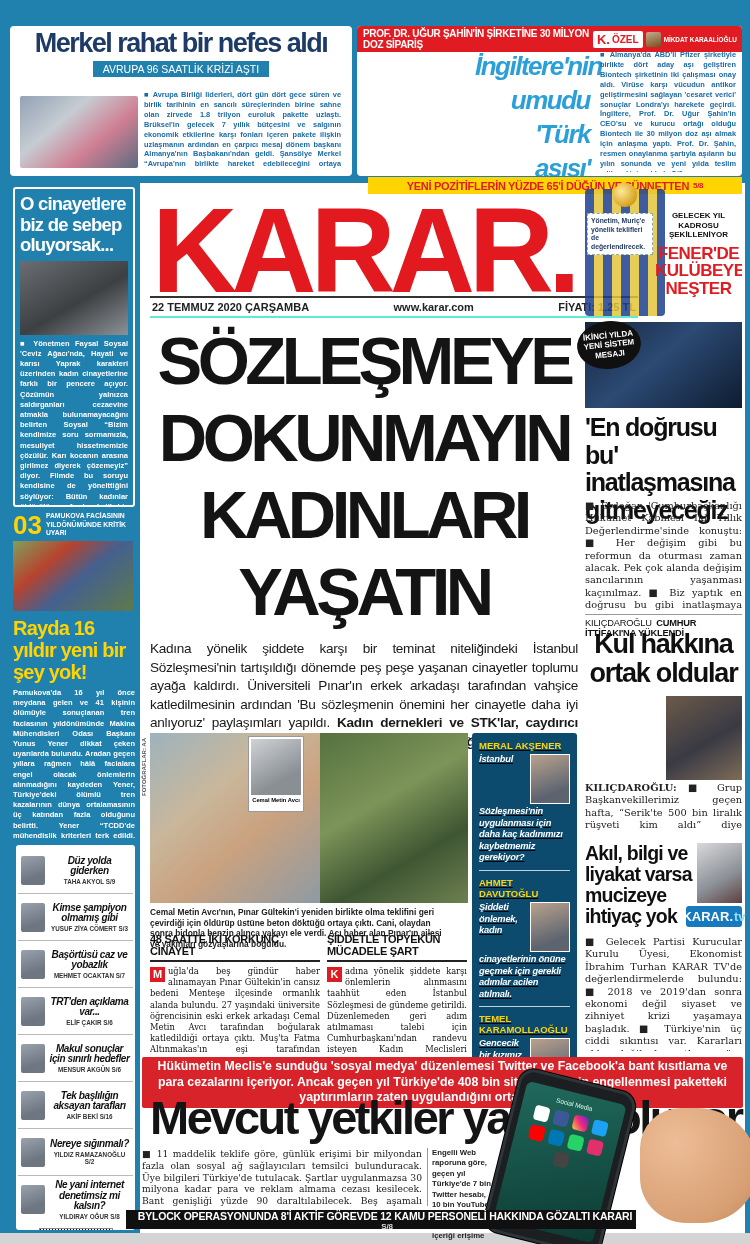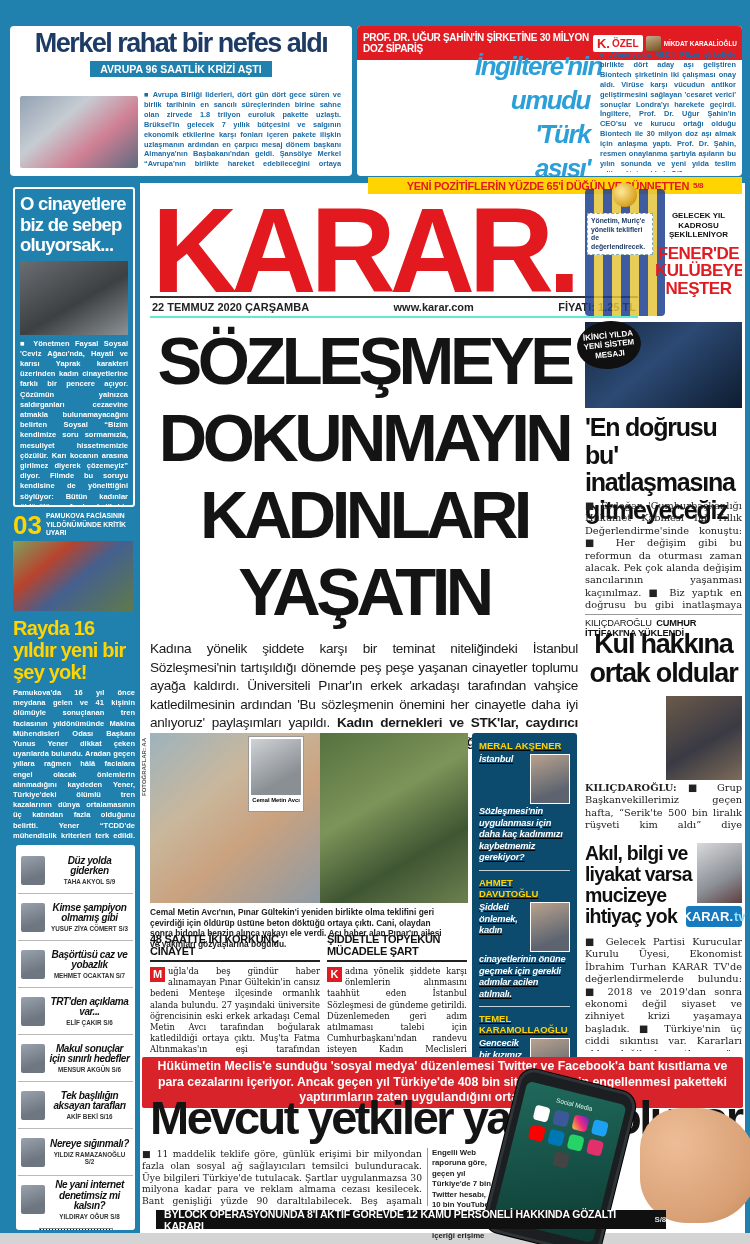--- a/index.html
+++ b/index.html
@@ -5,21 +5,21 @@
   html,body{margin:0;padding:0;background:#c9c9c9;}
   .page{position:relative;width:750px;height:1244px;background:#2181ae;overflow:hidden;
         font-family:"Liberation Sans",sans-serif;-webkit-font-smoothing:antialiased;}
   .abs{position:absolute;}
   .whitebox{background:#fff;border-radius:4px;}
   .jus{text-align:justify;}
   .serif{font-family:"DejaVu Serif",serif;}
 
   
   .merkel-head{font-size:27px;font-weight:bold;color:#1e3b66;letter-spacing:-1.5px;text-align:center;line-height:1;}
-  .merkel-kicker{display:inline-block;background:#2181ae;color:#fff;font-size:10.5px;font-weight:bold;padding:2px 10px;letter-spacing:0;}
+  .merkel-kicker{display:inline-block;background:#2181ae;color:#fff;font-size:10.5px;font-weight:normal;padding:2px 10px;letter-spacing:0;}
   .blue-body{color:#1a6ba6;font-weight:bold;font-size:7.4px;line-height:9.9px;}
 
   
   .redstrip{background:#e01b22;color:#fff;display:flex;align-items:center;}
   .strip-txt{font-size:10px;font-weight:bold;letter-spacing:-0.3px;padding-left:6px;flex:1;}
   .ozel-chip{background:#fff;display:flex;align-items:center;padding:1px 4px;border-radius:2px;margin-right:3px;}
   .vac-head{color:#2b9fd8;font-weight:bold;font-style:italic;font-size:26px;line-height:34px;letter-spacing:-1.5px;text-align:right;}
 
   .yellow-strip{background:#ffd400;display:flex;align-items:center;justify-content:center;color:#e01b22;font-weight:bold;font-size:11px;letter-spacing:-0.3px;}
 
@@ -102,21 +102,21 @@
   <div class="abs whitebox" style="left:10px;top:26px;width:342px;height:150px;padding:4px 6px;box-sizing:border-box;">
     <div class="merkel-head">Merkel rahat bir nefes aldı</div>
     <div style="text-align:center;margin-top:2px;">
       <span class="merkel-kicker">AVRUPA 96 SAATLİK KRİZİ AŞTI</span>
     </div>
     <div class="abs" style="left:10px;top:70px;width:118px;height:72px;border-radius:2px;background:linear-gradient(140deg,#93a2b4 0%,#c6ccd2 35%,#cf7f93 65%,#5d6b80 100%);"></div>
     <div class="abs blue-body jus" style="left:134px;top:64px;width:197px;height:80px;overflow:hidden;">■ Avrupa Birliği liderleri, dört gün dört gece süren ve birlik tarihinin en sancılı süreçlerinden birine sahne olan zirvede 1.8 trilyon euroluk pakette uzlaştı. Brüksel'in gelecek 7 yıllık bütçesini ve salgının ekonomik etkilerine karşı fonları içeren pakete ilişkin uzlaşmanın ardından en çarpıcı mesaj dönem başkanı Almanya'nın Başbakanı'ndan geldi. Şansölye Merkel “Avrupa'nın birlikte hareket edebileceğini ortaya koyması beni rahatlattı. Avrupa, alışılmadık durumlara karşı alışılmadık yanıtlar verebileceğini gösterdi” dedi. 5/4</div>
   </div>
 
   <div class="abs whitebox" style="left:357px;top:26px;width:385px;height:150px;box-sizing:border-box;overflow:hidden;">
-    <div class="redstrip" style="height:34px;">
+    <div class="redstrip" style="height:26px;">
       <div class="strip-txt">PROF. DR. UĞUR ŞAHİN'İN ŞİRKETİNE 30 MİLYON DOZ SİPARİŞ</div>
       <div class="ozel-chip">
         <span style="color:#e01b22;font-weight:bold;font-size:13px;">K.</span>
         <span style="color:#e01b22;font-weight:bold;font-size:10px;margin-left:2px;">ÖZEL</span>
       </div>
       <div style="width:15px;height:15px;border-radius:2px;background:linear-gradient(160deg,#c9ab8f,#74511d);margin-right:3px;"></div>
       <div style="font-size:6.4px;font-weight:bold;margin-right:5px;">MİKDAT KARAALİOĞLU</div>
     </div>
     <div class="abs vac-head" style="left:118px;top:23px;width:115px;">
       <div>İngiltere'nin</div>
@@ -336,18 +336,18 @@
         <div class="appicon" style="background:#1da1f2;"></div>
         <div class="appicon" style="background:#ff0000;"></div>
         <div class="appicon" style="background:#0077b5;"></div>
         <div class="appicon" style="background:#25d366;"></div>
         <div class="appicon" style="background:#e1306c;"></div>
         <div class="appicon" style="background:#444;"></div>
       </div>
     </div>
   </div>
 
-  <div class="abs bylock" style="left:156px;top:1210px;width:502px;height:19px;">
+  <div class="abs bylock" style="left:126px;top:1210px;width:502px;height:19px;flex-direction:column;">
     <span>BYLOCK OPERASYONUNDA 8'İ AKTİF GÖREVDE 12 KAMU PERSONELİ HAKKINDA GÖZALTI KARARI</span>
     <span style="font-size:8px;margin-left:4px;color:#ddd;">S/8</span>
   </div>
 
 </div>
 
 </body></html>

